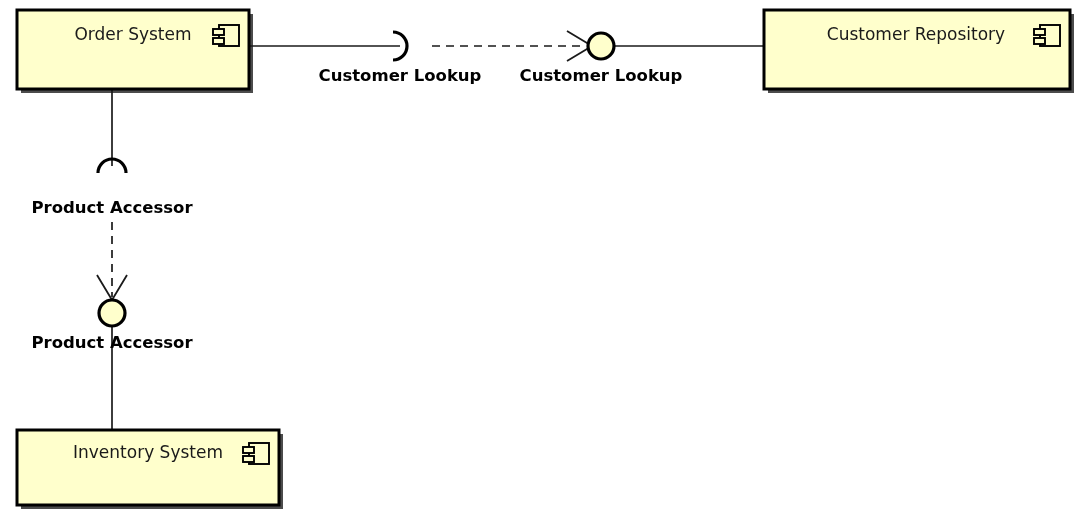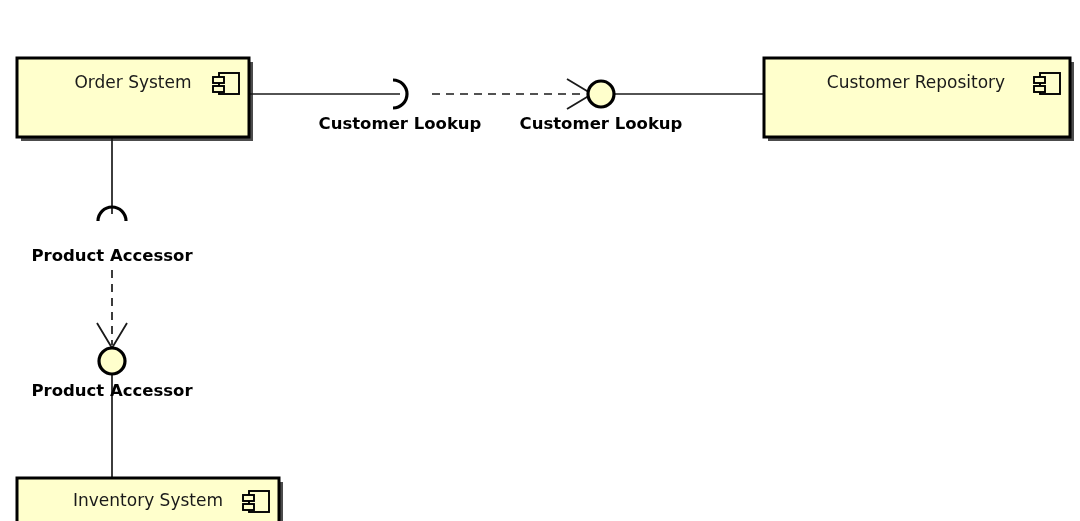--- a/index.html
+++ b/index.html
@@ -10,21 +10,20 @@
   body {
     width: 1080px;
     height: 521px;
     font-family: "DejaVu Sans", sans-serif;
     overflow: hidden;
   }
   #diagram-root {
     position: relative;
     width: 1080px;
     height: 447px;
-    margin-top: 48px;
   }
   svg.diagram {
     display: block;
     width: 1080px;
     height: 521px;
   }
   .comp-box-shadow {
     fill: #1a1a1a;
     opacity: 0.78;
   }

